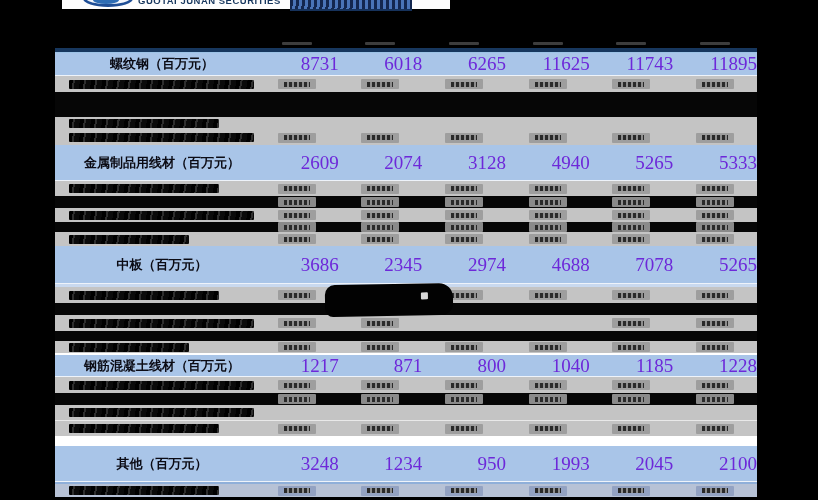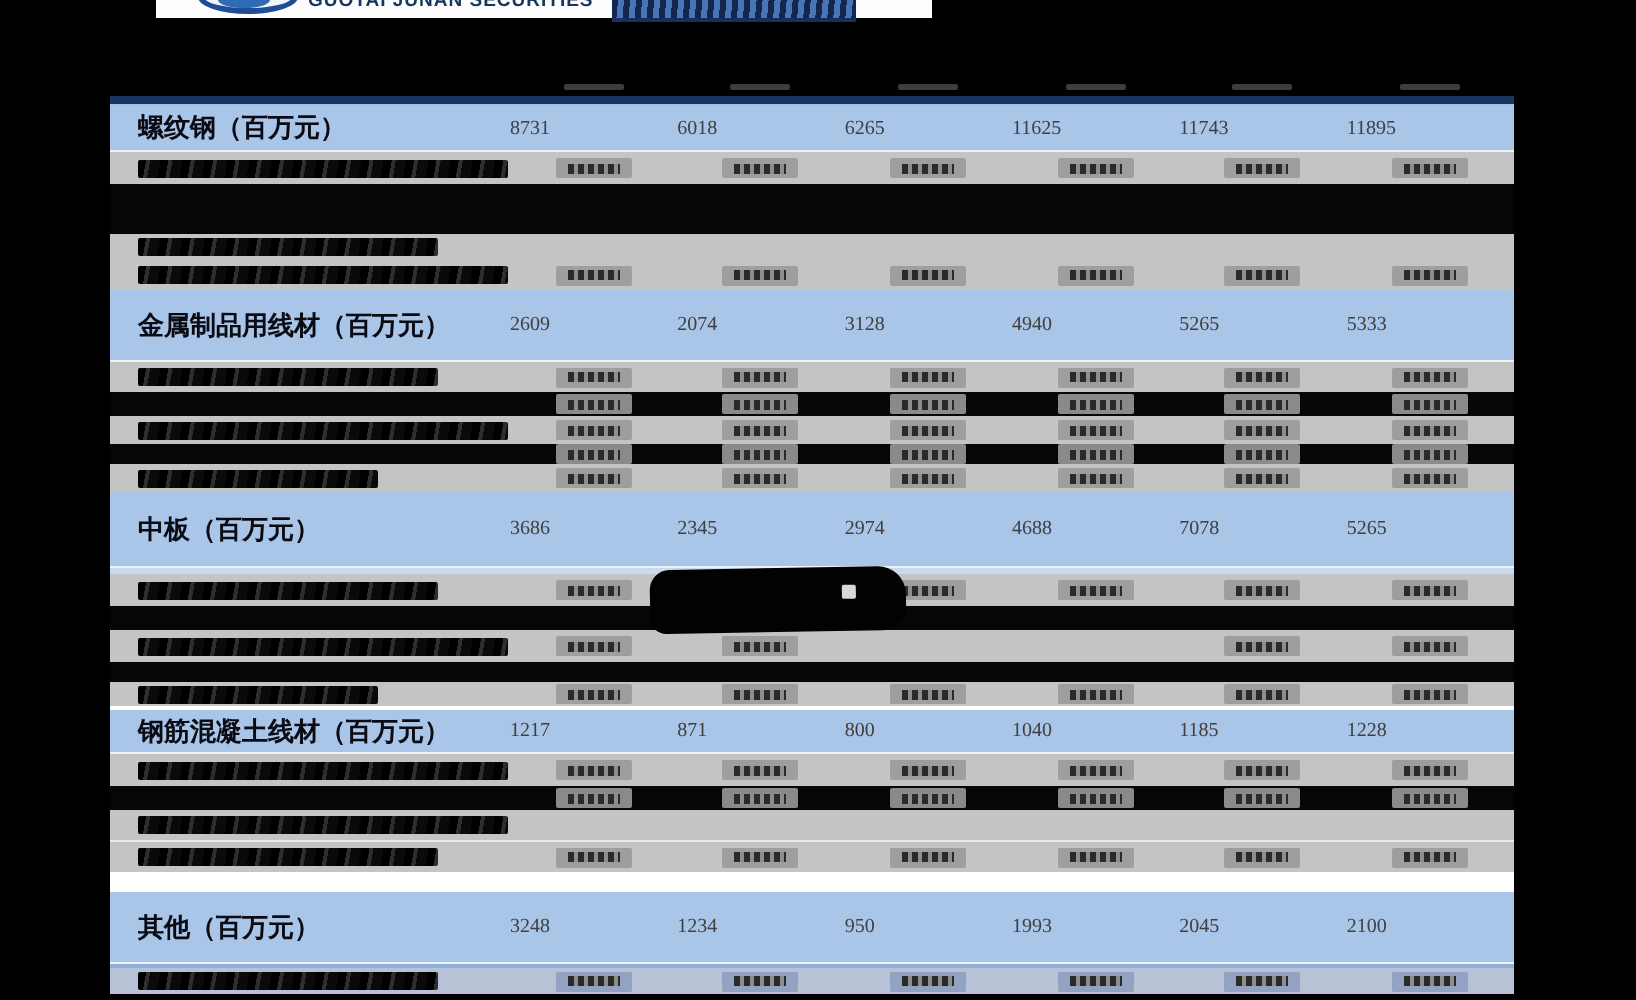--- a/index.html
+++ b/index.html
@@ -1,40 +1,40 @@
 <!DOCTYPE html>
 <html><head>
 <meta charset="utf-8">
 <style>
   html,body{margin:0;padding:0;background:#000;}
   .canvas{position:relative;width:818px;height:500px;background:#000;overflow:hidden;
           font-family:"Liberation Serif",serif;}
 
   
-  .letterhead{position:absolute;left:78px;top:0;width:388px;height:9px;background:#fdfdfd;overflow:visible;}
+  .letterhead{position:absolute;left:62px;top:0;width:388px;height:9px;background:#fdfdfd;overflow:visible;}
   .logo-ellipse{position:absolute;left:21px;top:-10px;width:50px;height:17px;border-radius:50%;
                 border:3px solid #1f4e96;background:#f2f6fc;box-sizing:border-box;}
   .logo-ellipse:after{content:"";position:absolute;left:7px;top:3px;width:26px;height:8px;border-radius:50%;background:#2e6db4;}
   .brand{position:absolute;left:76px;top:-5px;font-family:"Liberation Sans",sans-serif;
          font-size:9.5px;font-weight:bold;color:#17375e;letter-spacing:0.5px;white-space:nowrap;}
   .lh-redact{position:absolute;left:228px;top:0;width:122px;height:9px;background:#4a74b8;
              border-bottom:2px solid #16325c;
              background-image:repeating-linear-gradient(95deg,rgba(10,25,60,.85) 0 3px,rgba(74,116,184,.2) 3px 6px);}
 
   
   .table{position:absolute;left:55px;top:38px;width:702px;height:417px;background:#fff;}
   .row{display:grid;grid-template-columns:200px repeat(6,1fr);align-items:center;box-sizing:border-box;}
 
   .hdr-dashes{height:10px;background:#000;}
   .hdr-dashes .dash{justify-self:center;width:30px;height:3px;background:#3d3d3d;border-radius:1px;}
   .navy-border{height:5px;background:#17375e;border-bottom:1px solid #9dc3e6;box-sizing:border-box;}
 
   .data{height:23px;background:#a9c5e8;border-bottom:1px solid #eef3fa;}
-  .data .label{padding-left:14px;font-size:13px;font-weight:bold;color:#0b0b14;white-space:nowrap;}
-  .data .num{text-align:left;font-size:10px;color:#404040;}
+  .data .label{padding-left:14px;font-size:13px;font-weight:bold;color:#0b0b14;white-space:nowrap;text-align:center;}
+  .data .num{text-align:right;font-size:19px;color:#6d28d9;}
 
   .rg{background:#c4c4c4;}
   .rb{background:#060606;}
   .rg.thin-line{border-top:1px solid #e9e9e9;}
 
   .scrib{margin-left:14px;height:9px;border-radius:1px;
          background:repeating-linear-gradient(100deg,#000 0 4px,#2e2e2e 4px 6px,#0a0a0a 6px 11px);}
   .w150{width:150px;} .w185{width:185px;} .w120{width:120px;}
 
   .vwrap{display:flex;justify-content:center;}

